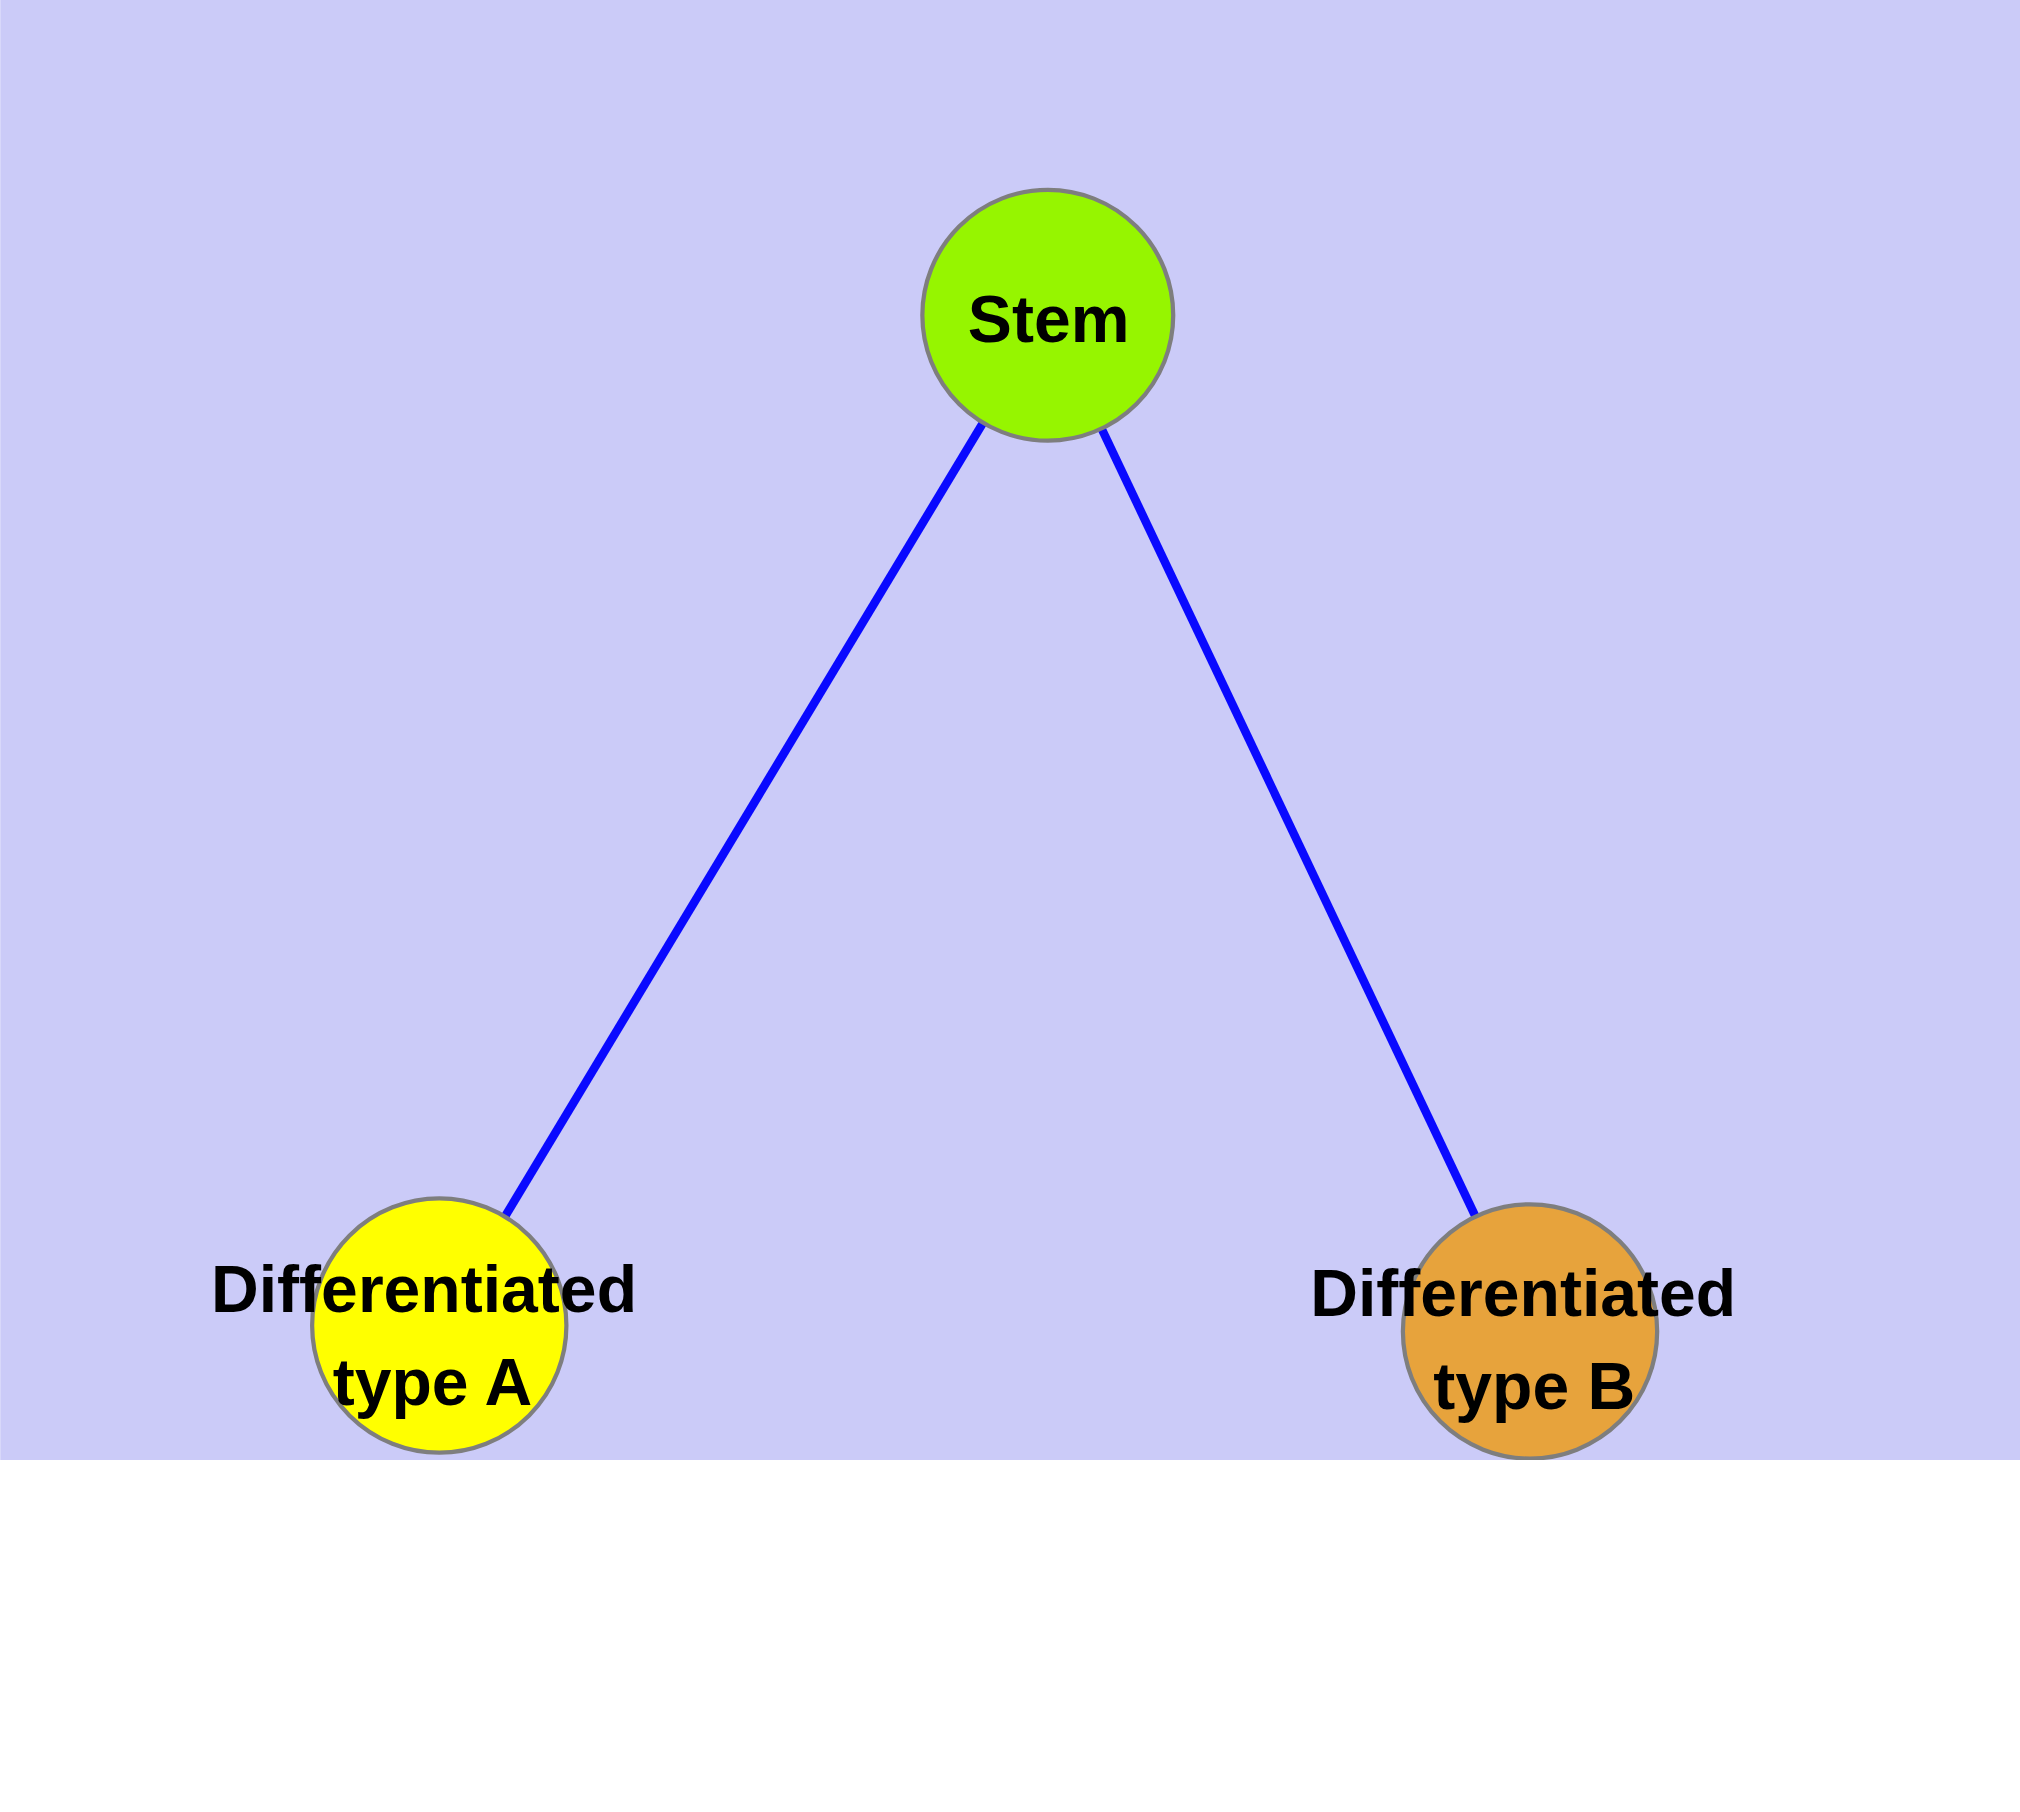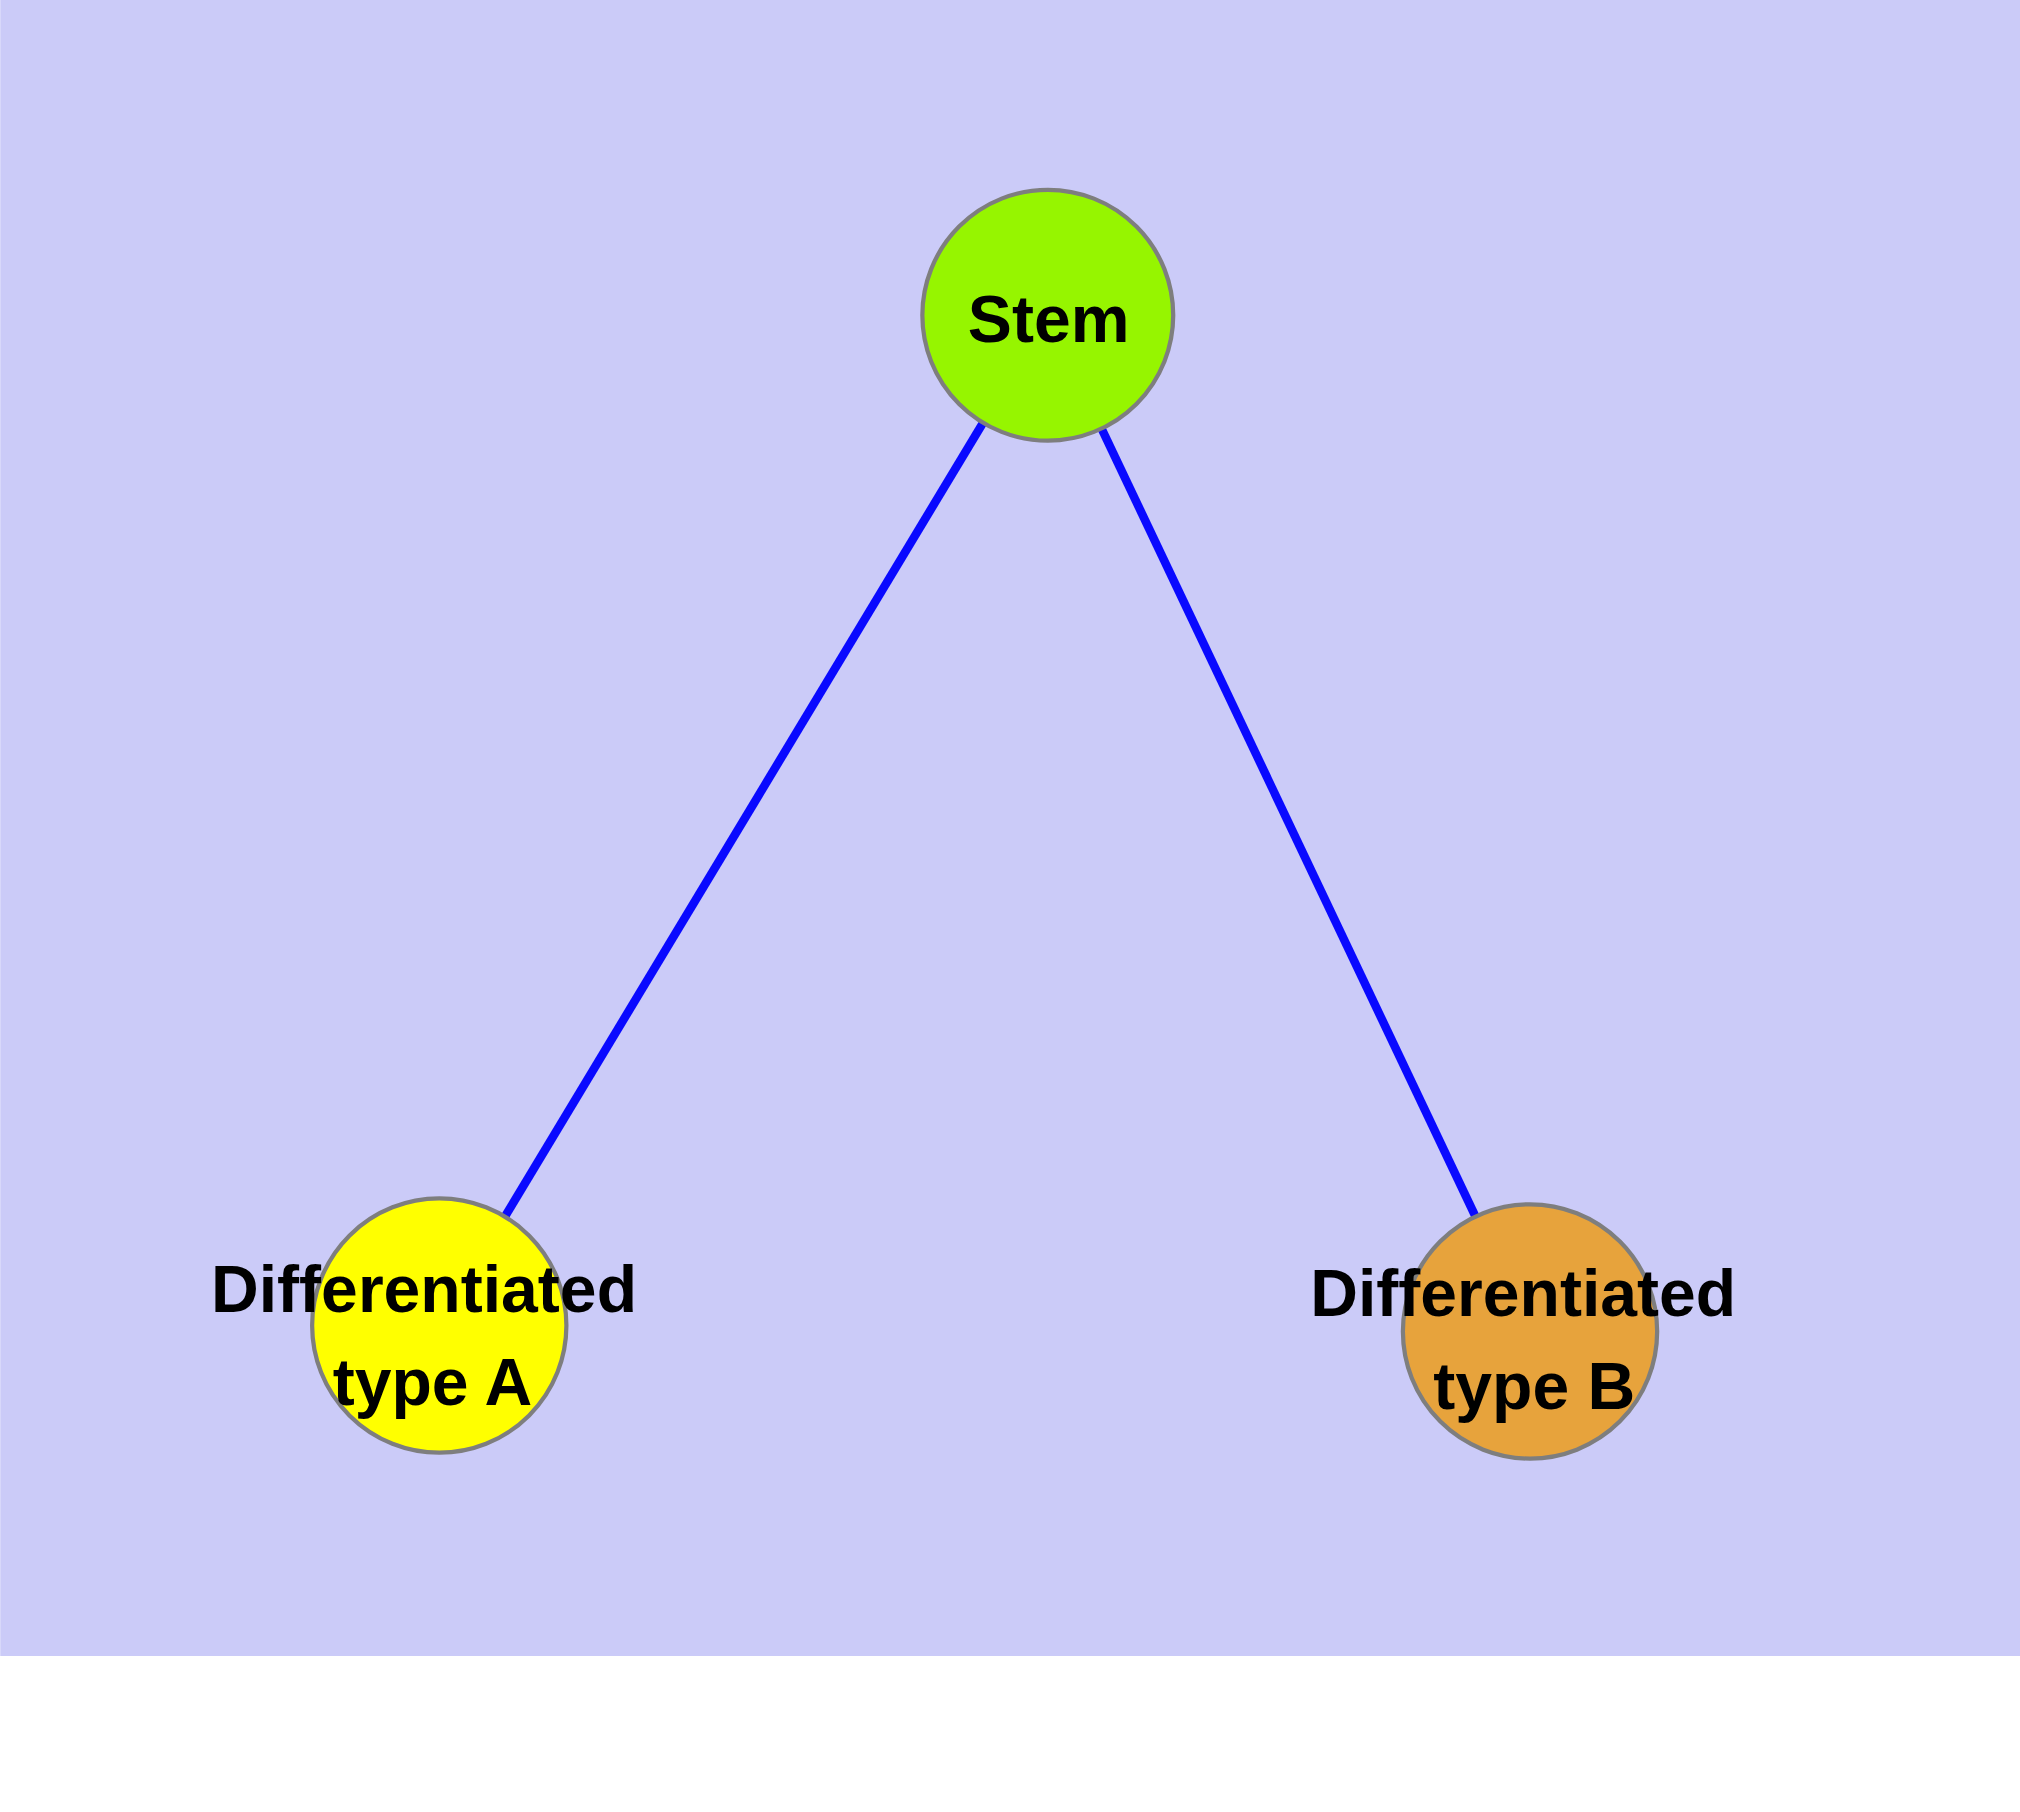--- a/index.html
+++ b/index.html
@@ -2,21 +2,21 @@
 <html style="font-size:13.6px"><head>
 <meta charset="utf-8">
 <style>
   html, body {
     margin: 0;
     padding: 0;
     background: #ffffff;
   }
   .stage {
     width: 2021px;
-    height: 1656px;
+    height: 1460px;
     overflow: hidden;
     position: relative;
   }
   svg {
     display: block;
     width: 2021px;
     height: 1812px;
   }
   .edge {
     stroke-width: 10px;

